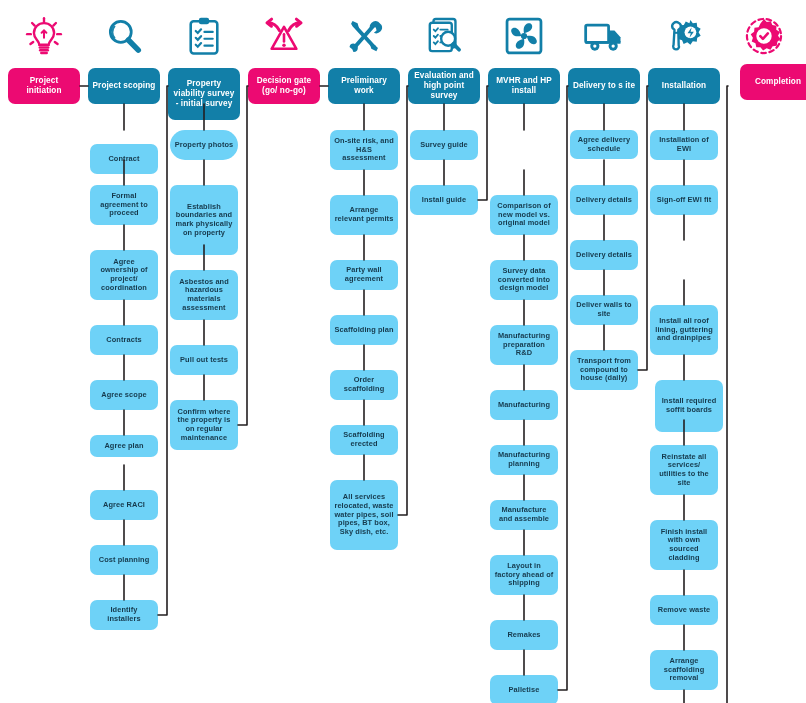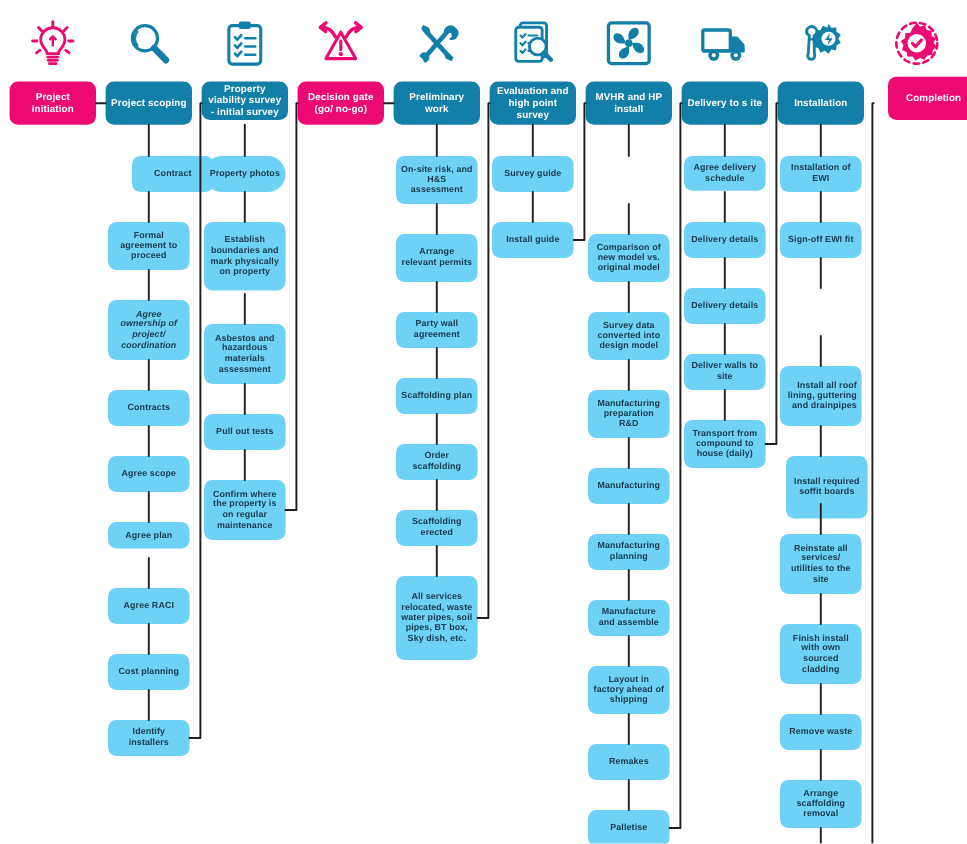--- a/index.html
+++ b/index.html
@@ -153,46 +153,46 @@
     </div>
     <div class="node header pink" style="left: 8px; top: 68px; width: 72px; height: 36px;">Project initiation</div>
     <div class="icon-wrap" style="left: 84px; top: 8px;">
       <svg width="44" height="44" viewBox="0 0 48 48" fill="none" xmlns="http://www.w3.org/2000/svg">
         <circle cx="20.5" cy="19.5" r="11.4" stroke="#127fa8" stroke-width="3"></circle>
         <path d="M13.6 13.6a9.6 9.6 0 0 0 0 12.4" stroke="#127fa8" stroke-width="2.2" stroke-linecap="round" opacity="0.95"></path>
         <path d="M28.8 28.4 L39.6 39.4" stroke="#127fa8" stroke-width="6" stroke-linecap="round"></path>
       </svg>
     </div>
     <div class="node header blue" style="left: 88px; top: 68px; width: 72px; height: 36px;">Project scoping</div>
-    <div class="node step" style="left: 90px; top: 130px; height: 30px; margin-left: 20px;">Contract</div>
+    <div class="node step" style="left: 90px; top: 144px; height: 30px;">Contract</div>
     <div class="node step" style="left: 90px; top: 185px; height: 40px;">Formal agreement to proceed</div>
-    <div class="node step" style="left: 90px; top: 250px; height: 50px; font-style: italic;">Agree ownership of project/ coordination</div>
+    <div class="node step" style="left: 90px; top: 250px; height: 50px;">Agree ownership of project/ coordination</div>
     <div class="node step" style="left: 90px; top: 325px; height: 30px;">Contracts</div>
     <div class="node step" style="left: 90px; top: 380px; height: 30px;">Agree scope</div>
     <div class="node step" style="left: 90px; top: 435px; height: 22px;">Agree plan</div>
     <div class="node step" style="left: 90px; top: 490px; height: 30px;">Agree RACI</div>
     <div class="node step" style="left: 90px; top: 545px; height: 30px;">Cost planning</div>
     <div class="node step" style="left: 90px; top: 600px; height: 30px;">Identify installers</div>
     <div class="icon-wrap" style="left: 164px; top: 8px;">
       <svg width="44" height="44" viewBox="0 0 48 48" fill="none" xmlns="http://www.w3.org/2000/svg">
         <rect x="9.5" y="8" width="29" height="35" rx="3.2" stroke="#127fa8" stroke-width="2.8"></rect>
         <rect x="18.5" y="4.2" width="11" height="7" rx="2.2" fill="#127fa8"></rect>
         <g stroke="#127fa8" stroke-width="2.4" stroke-linecap="round">
           <path d="M15 18.5l2.2 2.2 3.6-4"></path>
           <path d="M24.5 19.5h9"></path>
           <path d="M15 26l2.2 2.2 3.6-4"></path>
           <path d="M24.5 27h9"></path>
           <path d="M15 33.5l2.2 2.2 3.6-4"></path>
           <path d="M24.5 34.5h9"></path>
         </g>
       </svg>
     </div>
-    <div class="node header blue" style="left: 168px; top: 68px; width: 72px; height: 32px;">Property viability survey - initial survey</div>
+    <div class="node header blue" style="left: 168px; top: 68px; width: 72px; height: 52px;">Property viability survey - initial survey</div>
     <div class="node step" style="left: 170px; top: 130px; height: 30px; border-radius: 15px;">Property photos</div>
-    <div class="node step" style="left: 170px; top: 185px; height: 57px;">Establish boundaries and mark physically on property</div>
+    <div class="node step" style="left: 170px; top: 185px; height: 70px;">Establish boundaries and mark physically on property</div>
     <div class="node step" style="left: 170px; top: 270px; height: 50px;">Asbestos and hazardous materials assessment</div>
     <div class="node step" style="left: 170px; top: 345px; height: 30px;">Pull out tests</div>
     <div class="node step" style="left: 170px; top: 400px; height: 50px;">Confirm where the property is on regular maintenance</div>
     <div class="icon-wrap" style="left: 244px; top: 8px;">
       <svg width="44" height="44" viewBox="0 0 48 48" fill="none" xmlns="http://www.w3.org/2000/svg">
         <path d="M24 14 L37.5 38 H10.5 Z" stroke="#ec0a72" stroke-width="2.8" stroke-linejoin="round"></path>
         <path d="M24 22v8" stroke="#ec0a72" stroke-width="2.8" stroke-linecap="round"></path>
         <circle cx="24" cy="34" r="1.9" fill="#ec0a72"></circle>
         <path d="M19 18 C15 10 10 9.5 6.5 9.5" stroke="#ec0a72" stroke-width="3.2" stroke-linecap="round"></path>
         <path d="M10.5 5.6 L5.4 9.6 L10.3 13.4" stroke="#ec0a72" stroke-width="3.2" stroke-linecap="round" stroke-linejoin="round"></path>
@@ -286,21 +286,21 @@
         <path d="M18 9.5a4.6 4.6 0 0 0-6.6 5.6l2.2 2.2-1 16.5a3.2 3.2 0 1 0 5.6.2l-.4-16.6 2.4-2.2A4.6 4.6 0 0 0 18 9.5z" stroke="#127fa8" stroke-width="2.6" stroke-linejoin="round"></path>
         <path d="M13.2 20.5h5.2" stroke="#127fa8" stroke-width="2.2"></path>
         <path d="M31 6.5l2.6 3.6 4.3-.6.5 4.4 3.8 2.2-2.3 3.8 2.3 3.8-3.8 2.2-.5 4.4-4.3-.6L31 33.5l-3.4-2.6-4 1.8-1.7-4.1-4.2-1.3 1.1-4.3-2.5-3.5 3.4-2.7-.3-4.4 4.4-.4 2.1-3.9 4 1.9z" fill="#127fa8"></path>
         <circle cx="31" cy="20" r="6.4" fill="#ffffff"></circle>
         <path d="M32.4 14.5 L27.8 21h3.6l-1.4 5 4.8-6.6h-3.6z" fill="#127fa8"></path>
       </svg>
     </div>
     <div class="node header blue" style="left: 648px; top: 68px; width: 72px; height: 36px;">Installation</div>
     <div class="node step" style="left: 650px; top: 130px; height: 30px;">Installation of EWI</div>
     <div class="node step" style="left: 650px; top: 185px; height: 30px;">Sign-off EWI fit</div>
-    <div class="node step" style="left: 650px; top: 305px; height: 50px; text-align: right;">Install all roof lining, guttering and drainpipes</div>
+    <div class="node step" style="left: 650px; top: 305px; height: 50px;">Install all roof lining, guttering and drainpipes</div>
     <div class="node step" style="left: 655px; top: 380px; height: 52px; text-align: center;">Install required soffit boards</div>
     <div class="node step" style="left: 650px; top: 445px; height: 50px;">Reinstate all services/ utilities to the site</div>
     <div class="node step" style="left: 650px; top: 520px; height: 50px;">Finish install with own sourced cladding</div>
     <div class="node step" style="left: 650px; top: 595px; height: 30px;">Remove waste</div>
     <div class="node step" style="left: 650px; top: 650px; height: 40px;">Arrange scaffolding removal</div>
     <div class="icon-wrap" style="left: 724px; top: 8px;">
       <svg width="44" height="44" viewBox="0 0 48 48" fill="none" xmlns="http://www.w3.org/2000/svg">
         <g stroke="#ec0a72" stroke-width="2.4" stroke-linecap="round" fill="none" stroke-dasharray="5 4">
           <circle cx="24" cy="24" r="18.6"></circle>
         </g>

